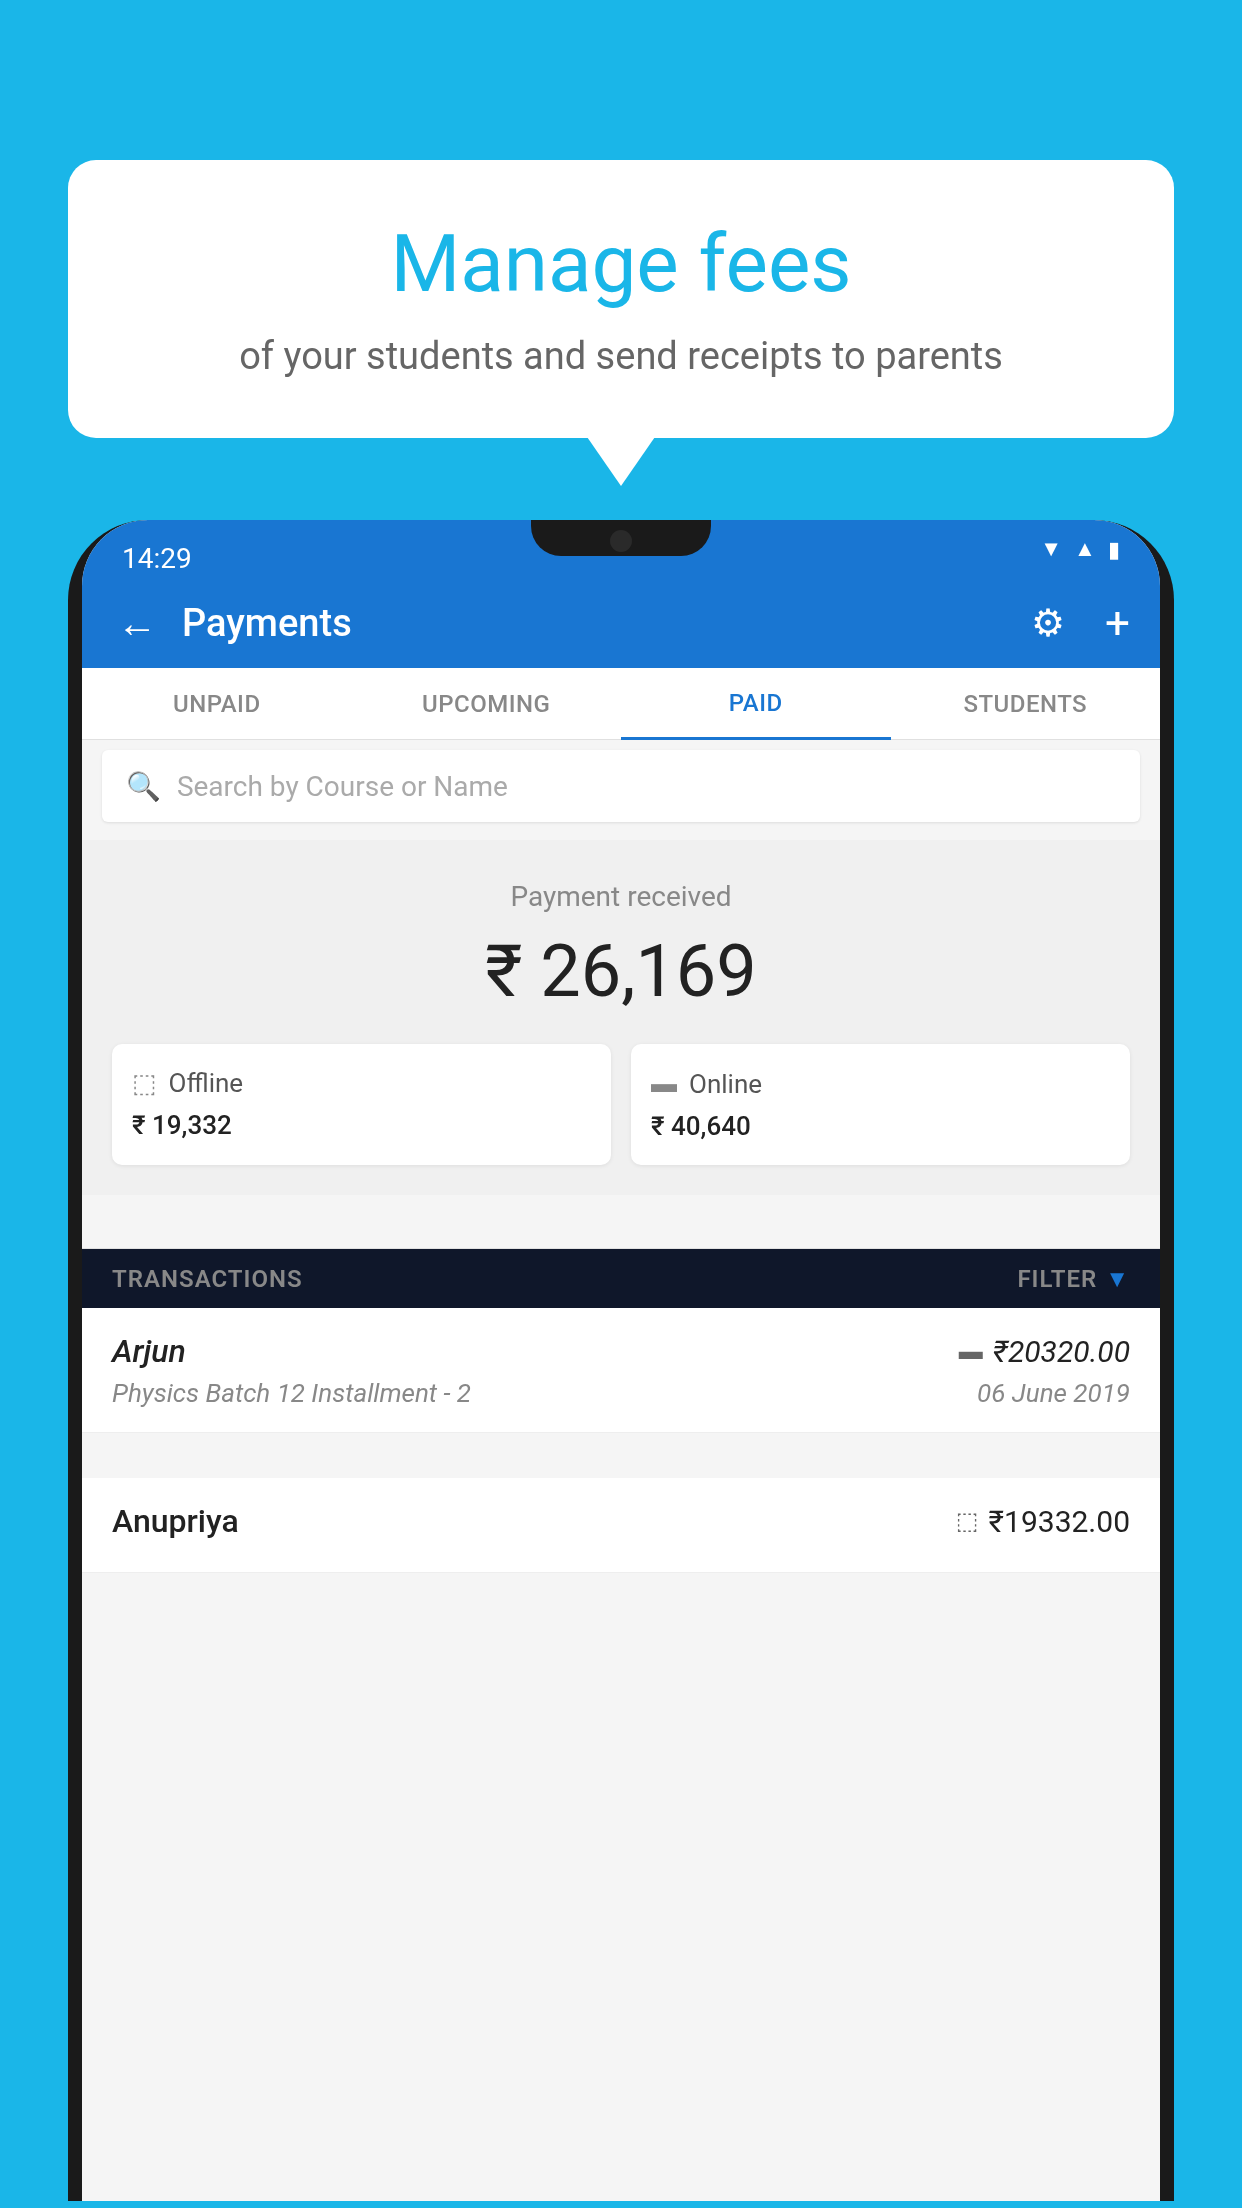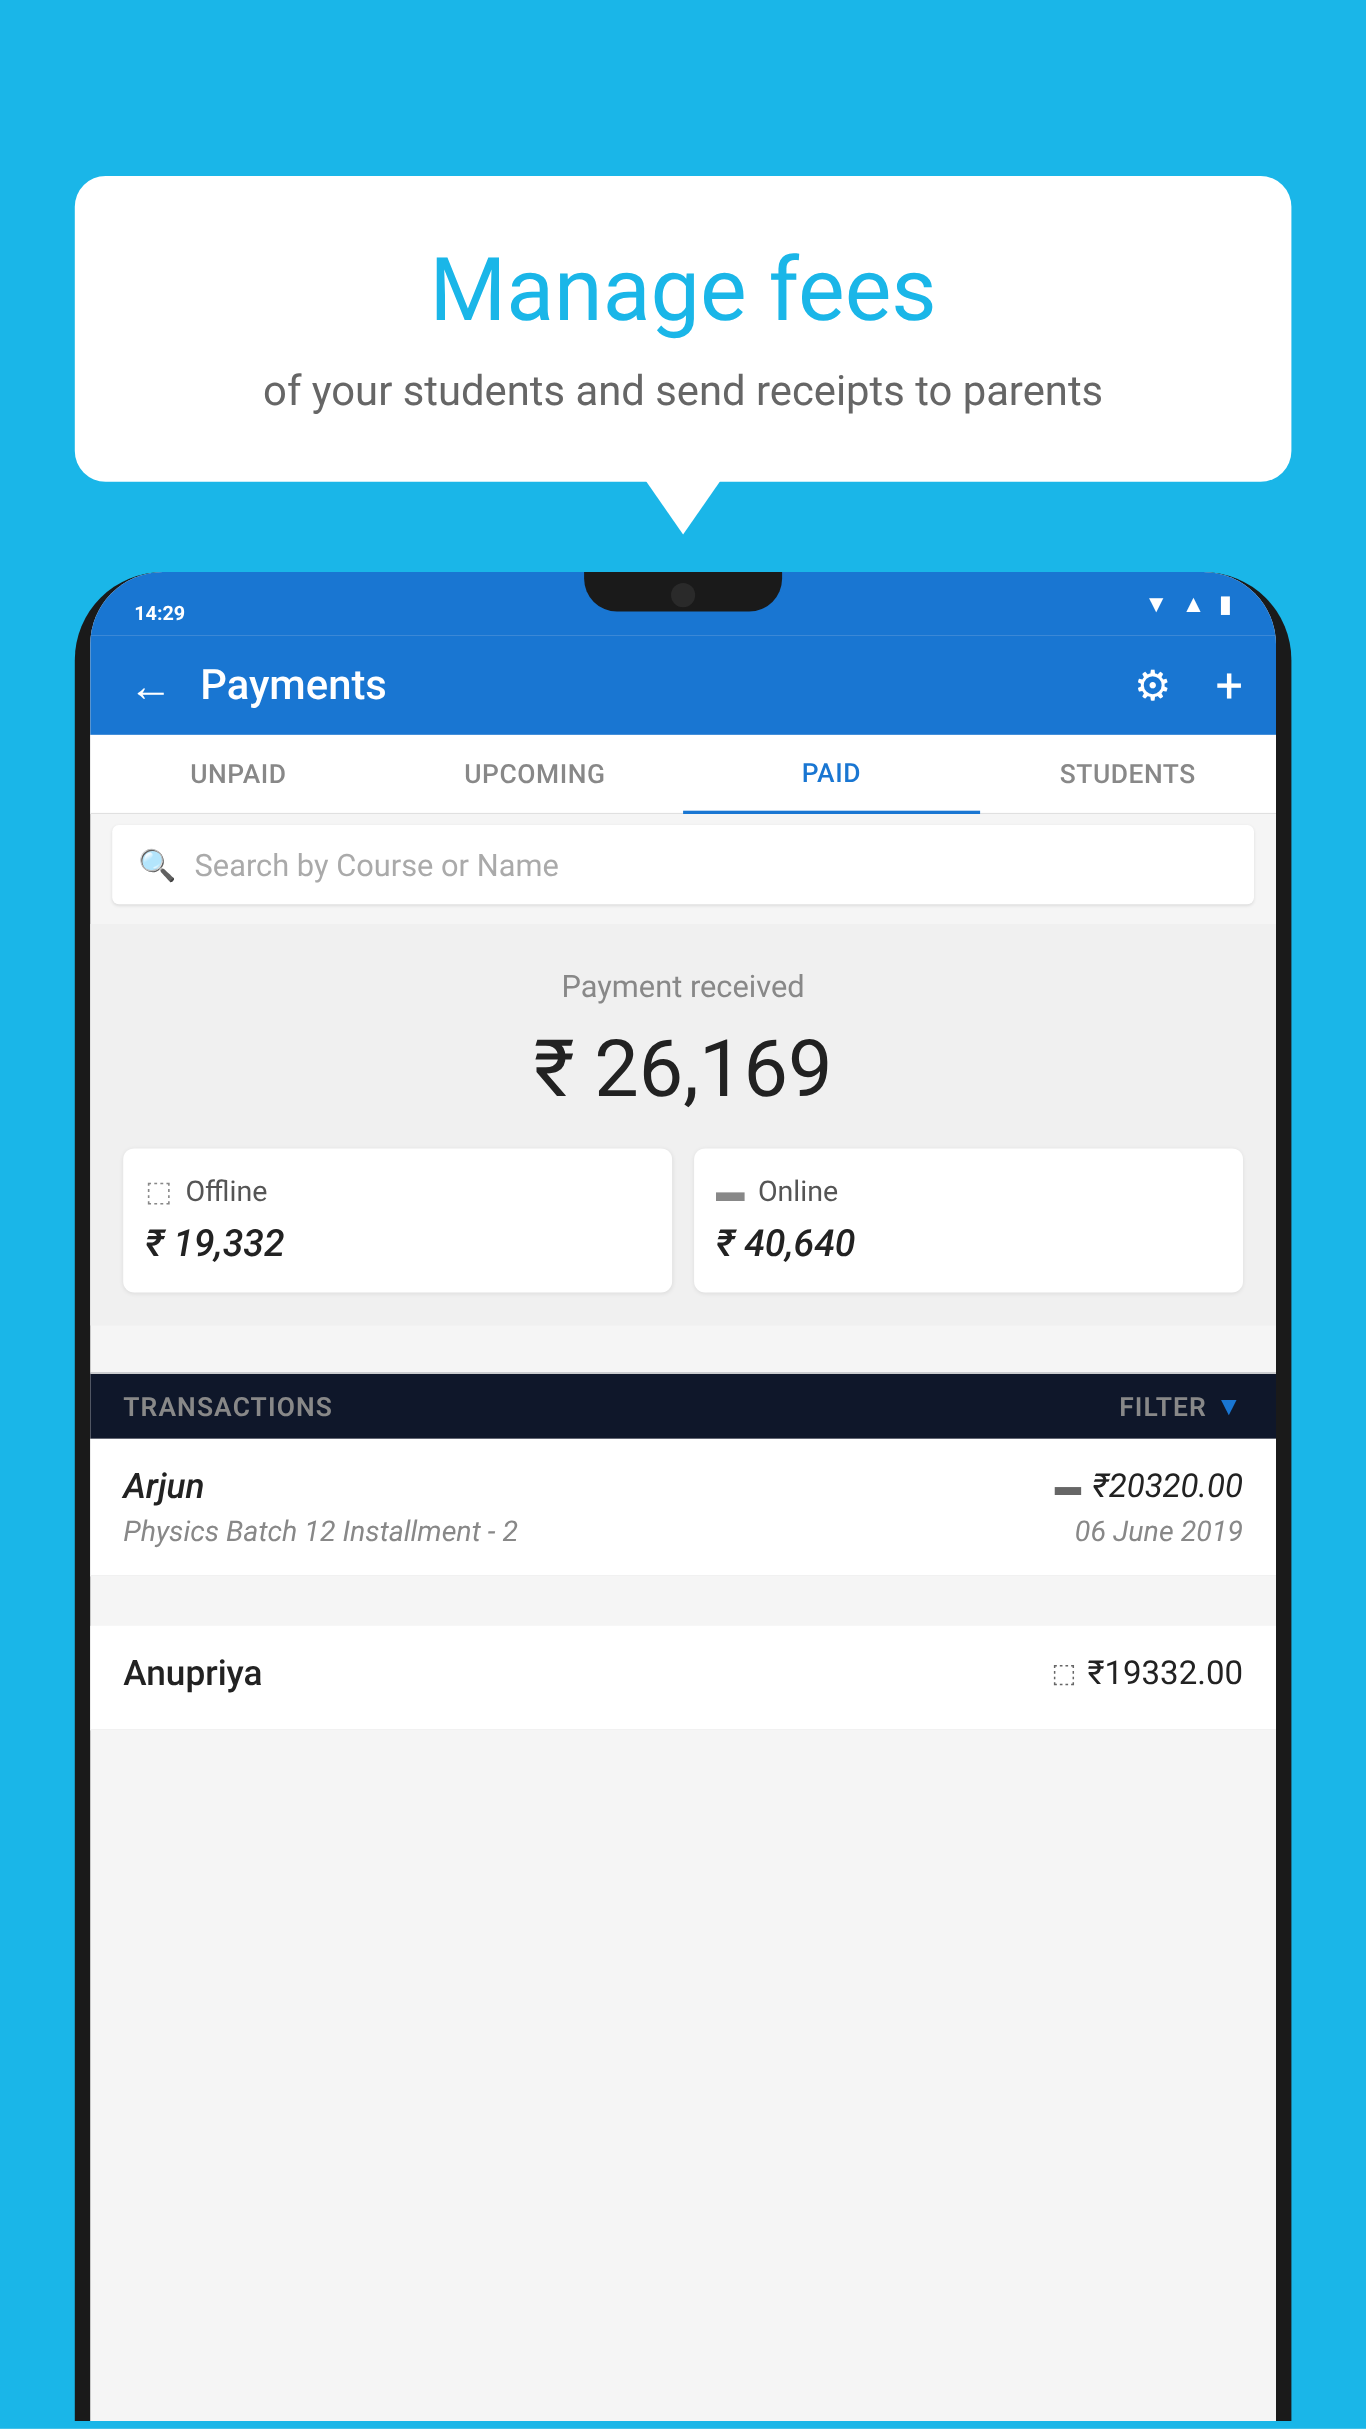--- a/index.html
+++ b/index.html
@@ -100,22 +100,22 @@
       background: #1976d2;
       display: flex;
       align-items: center;
       justify-content: space-between;
       padding: 0 40px;
       z-index: 5;
     }
 
     .status-time {
       color: white;
-      font-size: 18px;
-      font-weight: 700;
+      font-size: 28px;
+      font-weight: 400;
       margin-top: 18px;
     }
 
     .status-icons {
       display: flex;
       align-items: center;
       gap: 12px;
     }
 
     
@@ -282,24 +282,23 @@
       font-size: 26px;
       color: #888;
     }
 
     .card-type {
       font-size: 26px;
       color: #555;
     }
 
     .card-amount {
-      font-size: 34px;
+      font-size: 26px;
       font-weight: 500;
       color: #222;
-      font-style: italic;
     }
 
     
     .transactions-header {
       position: absolute;
       top: 728px;
       left: 0;
       right: 0;
       height: 60px;
       background: #0f172a;

